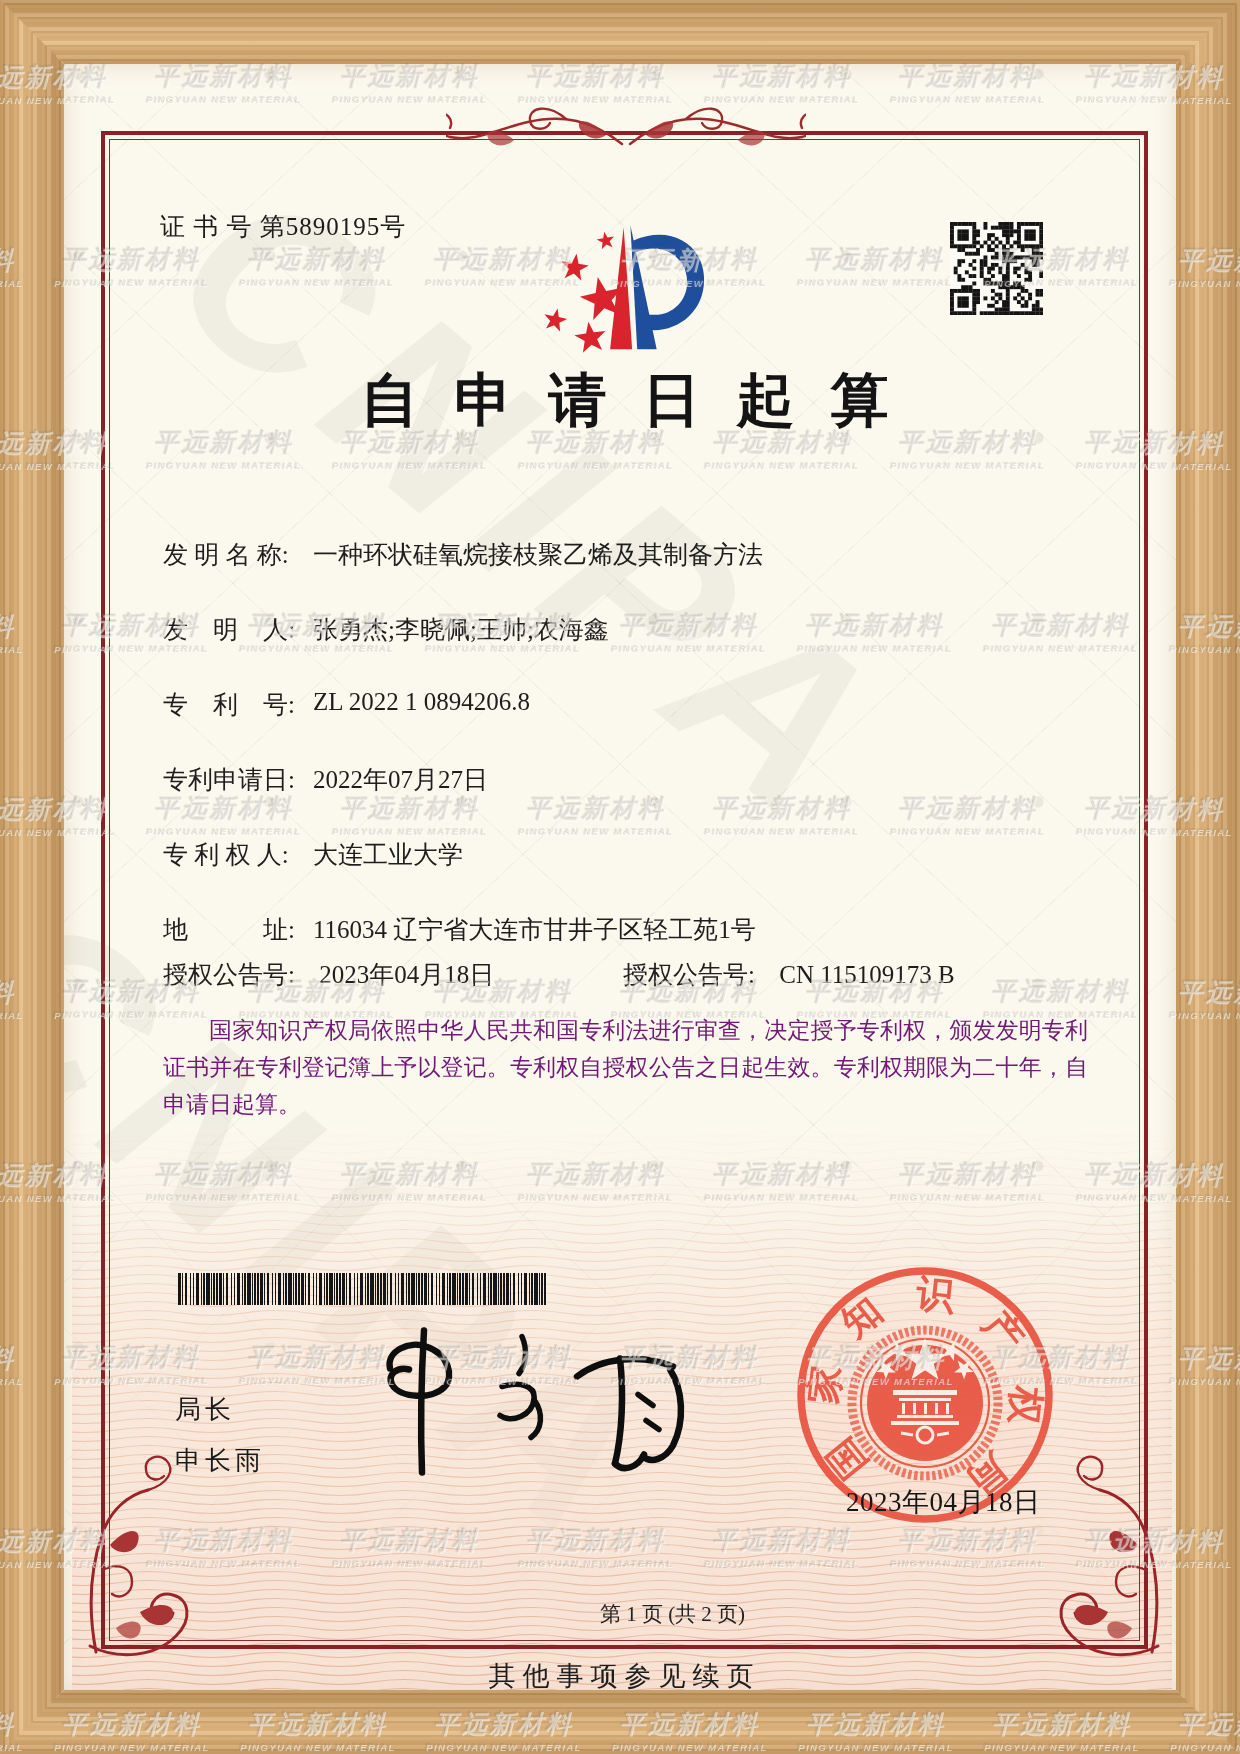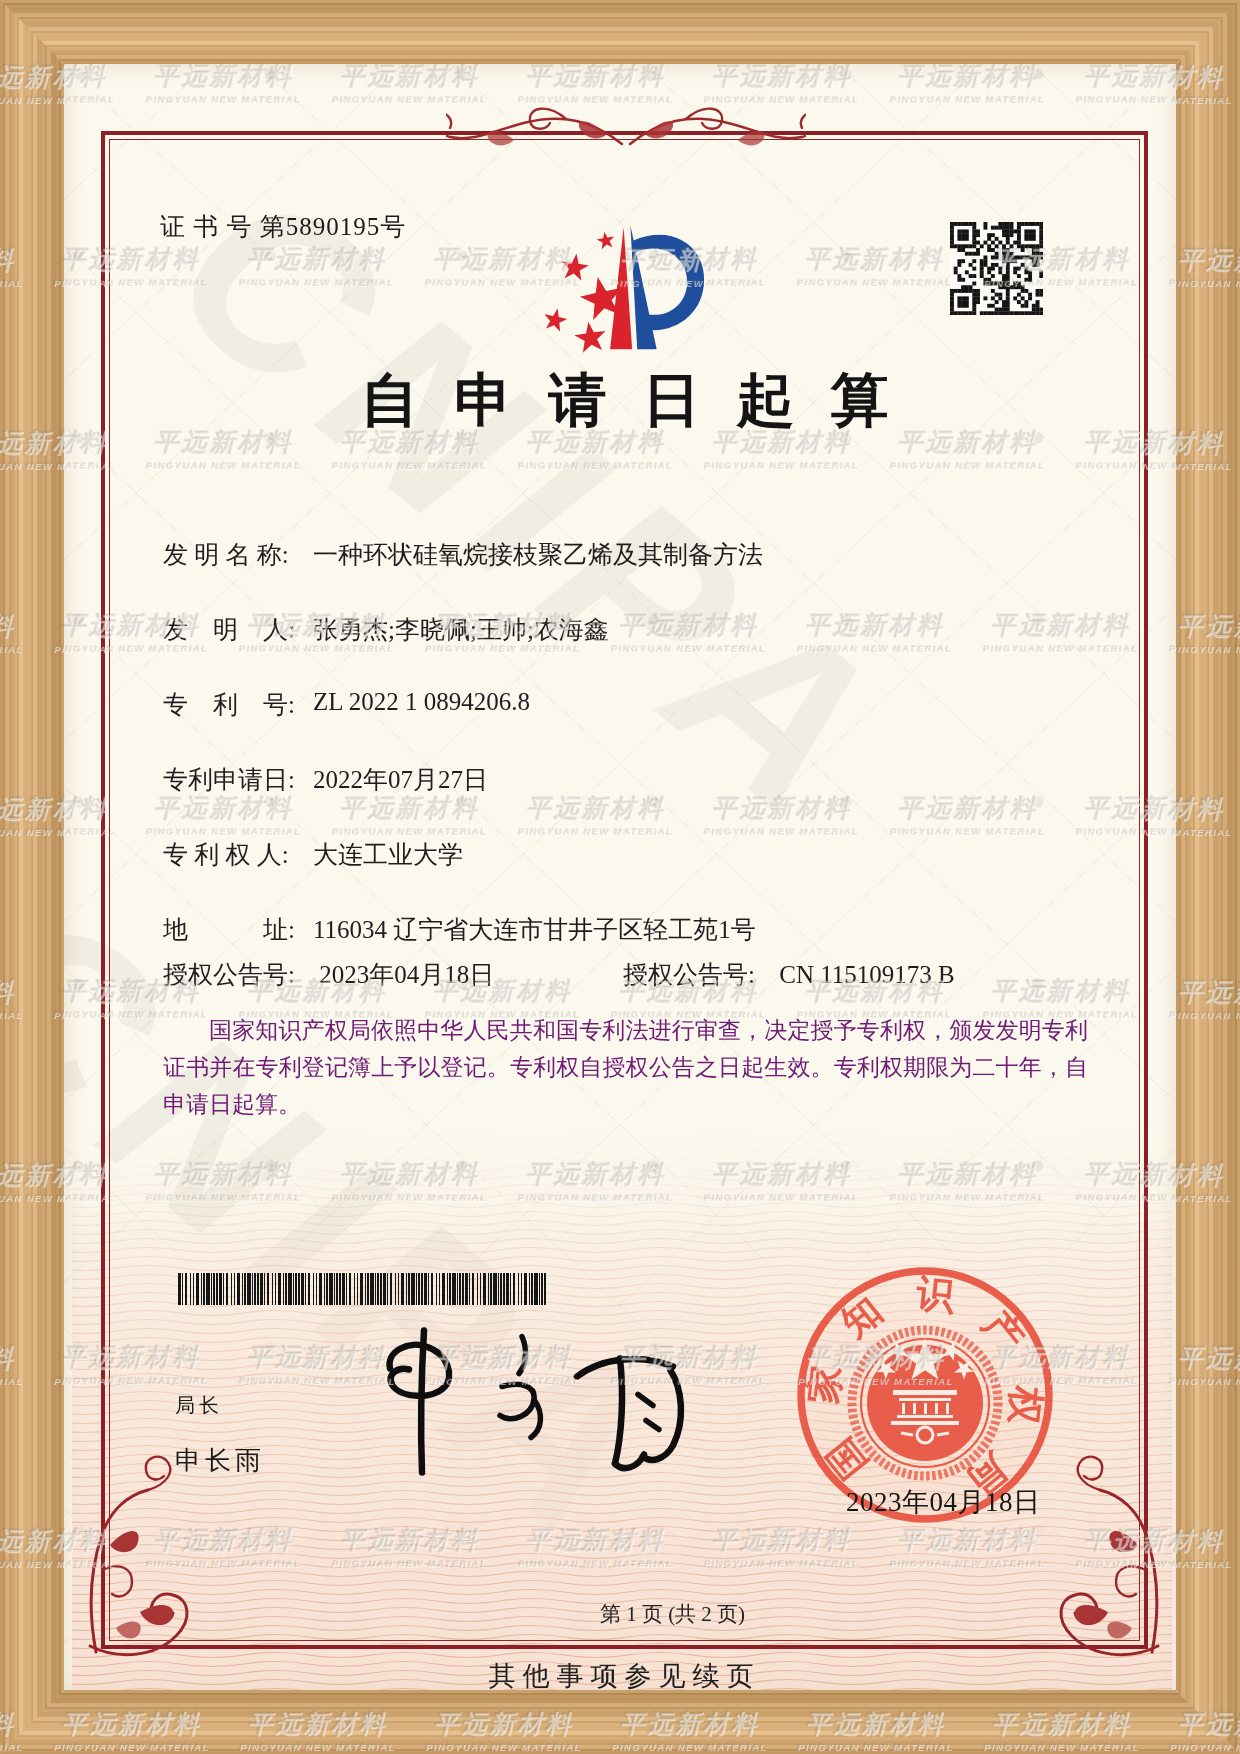--- a/index.html
+++ b/index.html
@@ -50,21 +50,21 @@
   .frow{height:75px;display:flex;align-items:flex-start;}
   .flabel{display:inline-block;min-width:150px;white-space:pre;}
   .fvalue{white-space:pre;}
   #grant-row{left:163px;top:958px;font-size:25px;color:#1e1e1e;}
   #grant-row2{left:605px;top:958px;font-size:25px;color:#1e1e1e;margin-left:18px;}
   #paras{left:163px;top:1012px;width:925px;font-size:23px;line-height:37px;color:#701a75;
     text-align:justify;}
   #paras p{margin:0 0 4px 0;text-indent:2em;}
   #barcode{left:178px;top:1273px;width:370px;height:32px;display:flex;align-items:stretch;overflow:hidden;}
   #barcode div{background:#151515;flex:none;}
-  #director-title{left:175px;top:1392px;font-size:20px;color:#1b1b1b;
+  #director-title{left:175px;top:1392px;font-size:26px;color:#1b1b1b;
     font-family:"Liberation Sans","DejaVu Sans",sans-serif;letter-spacing:4px;}
   #director-name{left:175px;top:1443px;font-size:26px;color:#1b1b1b;
     font-family:Liberation Sans, sans-serif;letter-spacing:4px;}
   #signature{left:352px;top:1322px;z-index:11;}
   #seal{left:775px;top:1245px;z-index:12;}
   #seal-date{left:846px;top:1484px;width:200px;font-size:27px;color:#161616;z-index:13;letter-spacing:0.5px;}
   #page-info{left:101px;top:1600px;width:1047px;text-align:center;font-size:21px;color:#222;z-index:10;padding-left:48px;}
   #continuation{left:101px;top:1658px;width:1047px;text-align:center;font-size:27px;
     letter-spacing:7px;color:#1d1d1d;z-index:10;}
   

